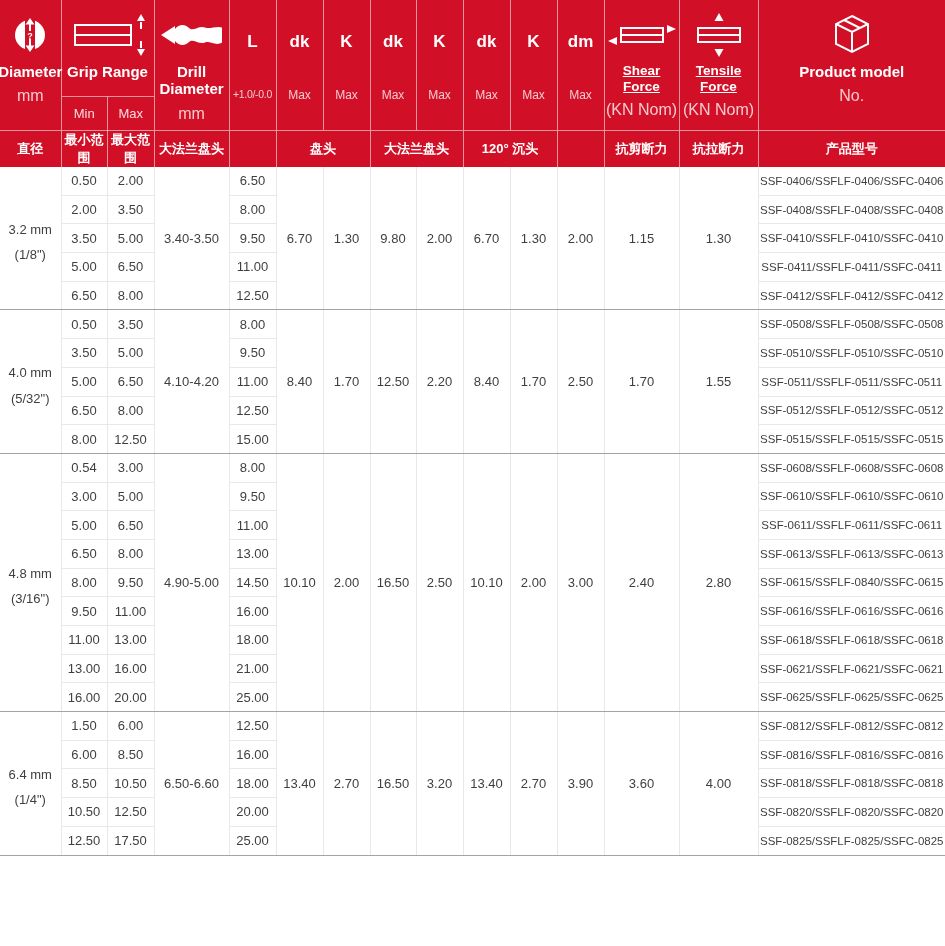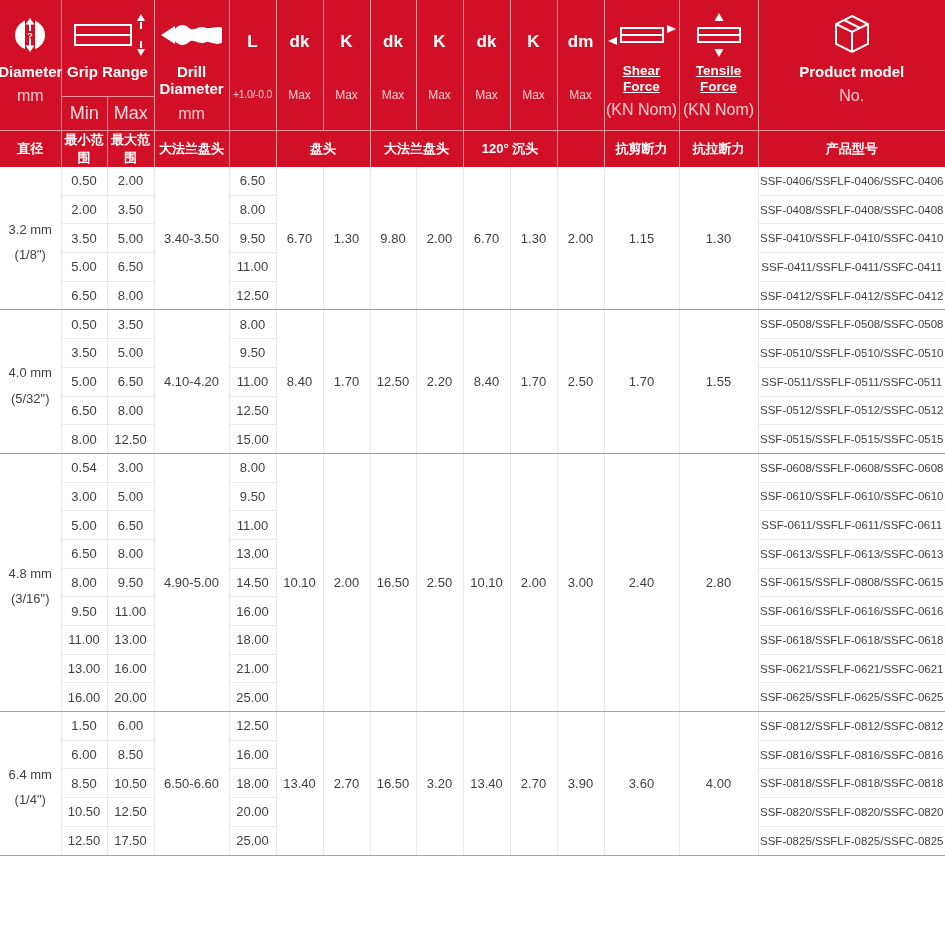--- a/index.html
+++ b/index.html
@@ -26,21 +26,21 @@
   .hunit { font-size:16px; color:rgba(255,255,255,.78); margin-top:7px; }
 
   .sym { margin-top:32px; font-size:17px; font-weight:600; text-align:center; }
   .nunit { margin-top:36px; font-size:12px; color:rgba(255,255,255,.78); text-align:center; }
   .nunit.tight { font-size:10.5px; letter-spacing:-0.3px; }
 
   .grip-wrap { height:130px; display:flex; flex-direction:column;justify-content:flex-end; }
   .grip-top { flex:1; display:flex; flex-direction:column; align-items:center; }
   .grip-sub { height:33px; border-top:1px solid rgba(255,255,255,.55); display:flex; }
   .grip-sub > div { flex:1; display:flex; align-items:center; justify-content:center;
-    font-size:18px; color:rgba(255,255,255,.85); }
+    font-size:13px; color:rgba(255,255,255,.85); }
   .grip-sub > div + div { border-left:1px solid rgba(255,255,255,.55); }
 
   tr.h-zh th {
     height:31px; vertical-align:middle; text-align:center;
     border-top:1px solid rgba(255,255,255,.55);
     font-size:13px; font-weight:700;
   }
 
   
   tbody td {
@@ -344,21 +344,21 @@
       <tr>
         <td>6.50</td>
         <td>8.00</td>
         <td>13.00</td>
         <td class="product">SSF-0613/SSFLF-0613/SSFC-0613</td>
       </tr>
       <tr>
         <td>8.00</td>
         <td>9.50</td>
         <td>14.50</td>
-        <td class="product">SSF-0615/SSFLF-0808/SSFC-0615</td>
+        <td class="product">SSF-0615/SSFLF-0840/SSFC-0615</td>
       </tr>
       <tr>
         <td>9.50</td>
         <td>11.00</td>
         <td>16.00</td>
         <td class="product">SSF-0616/SSFLF-0616/SSFC-0616</td>
       </tr>
       <tr>
         <td>11.00</td>
         <td>13.00</td>

